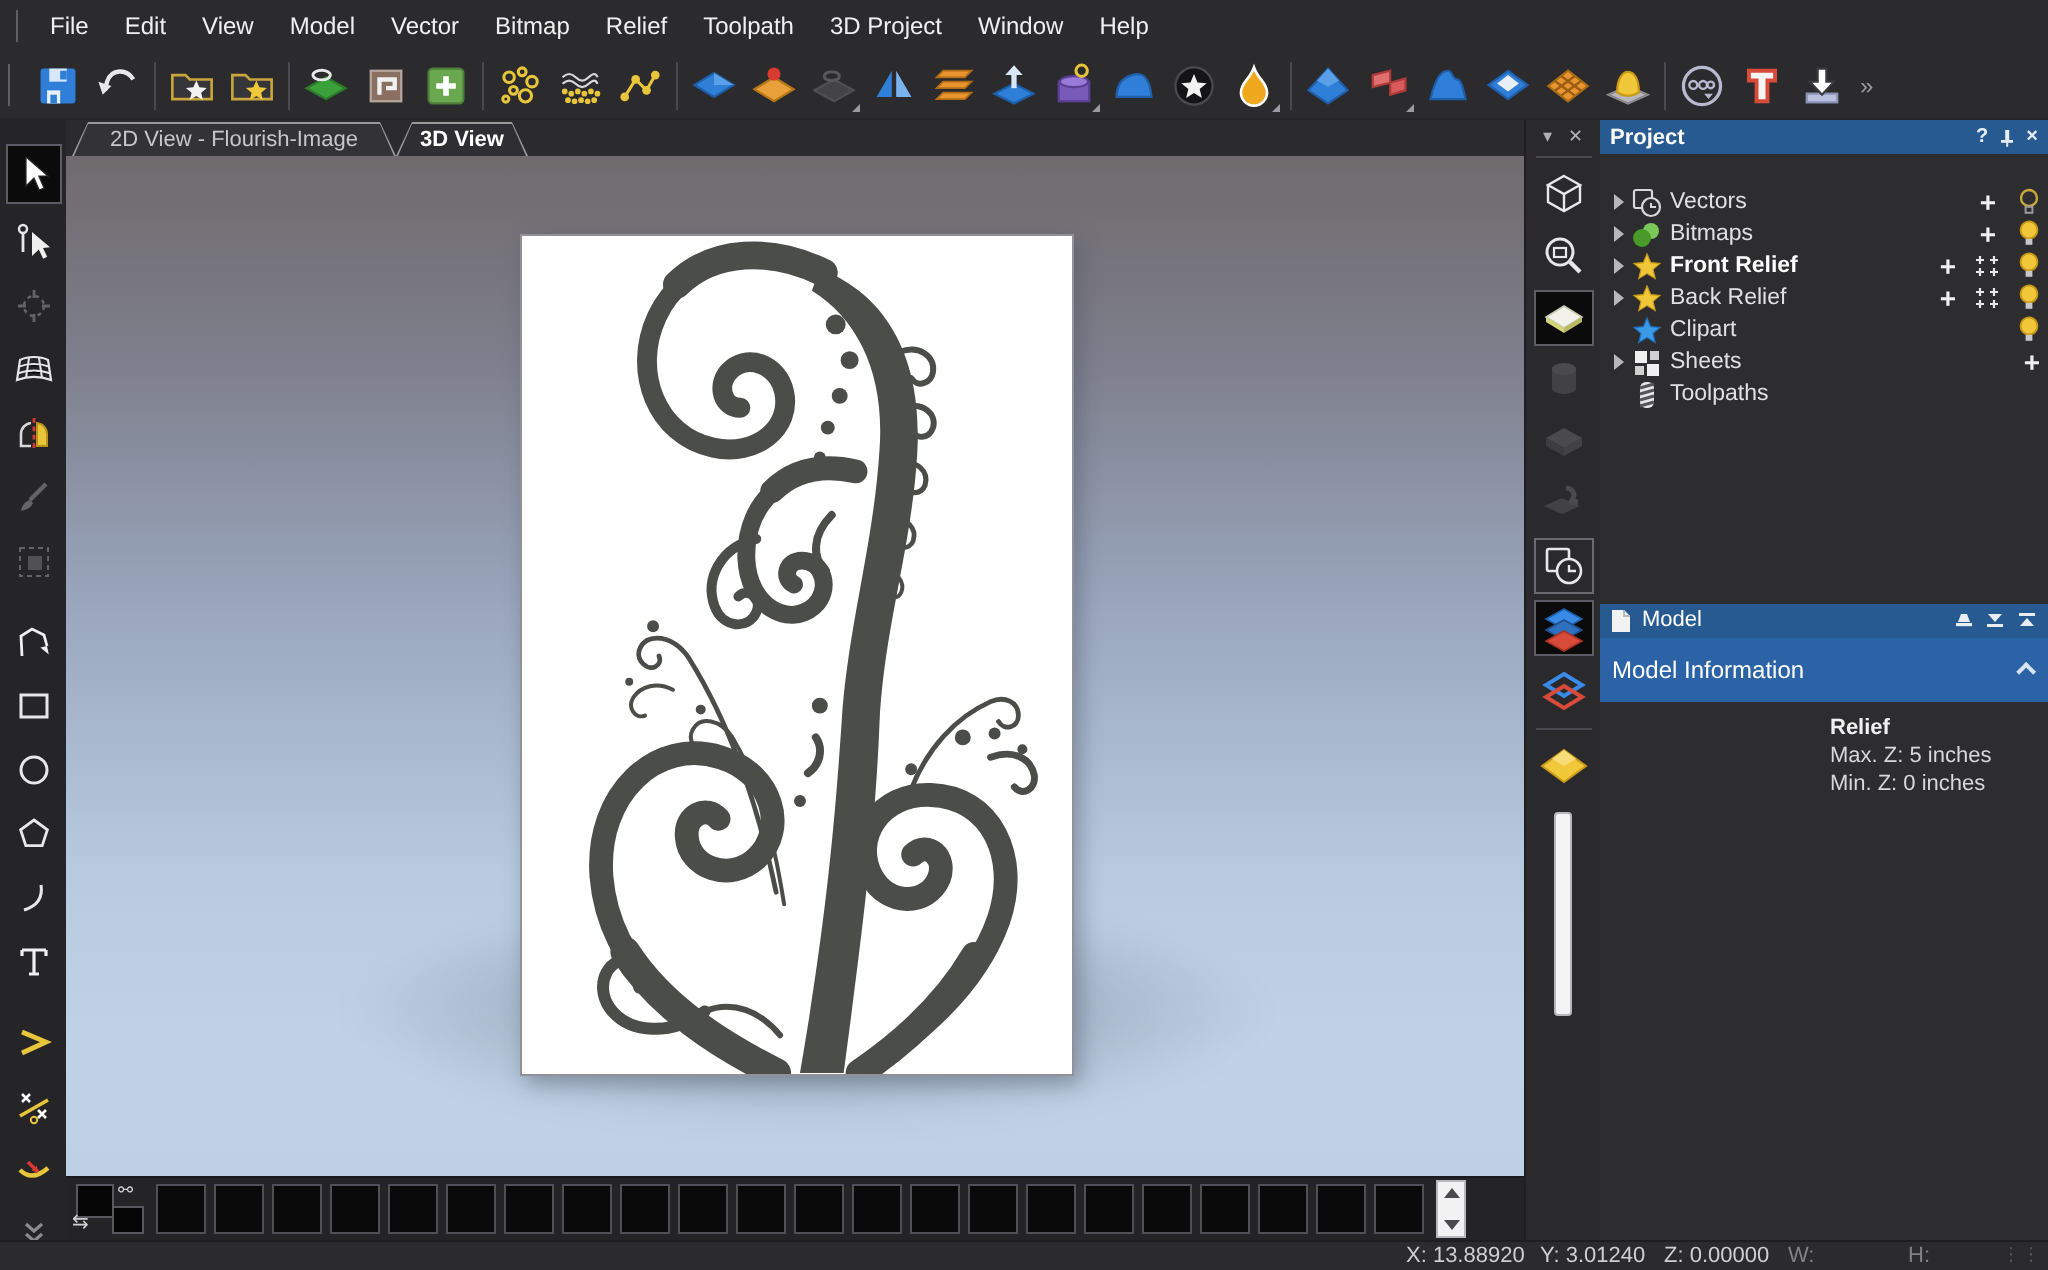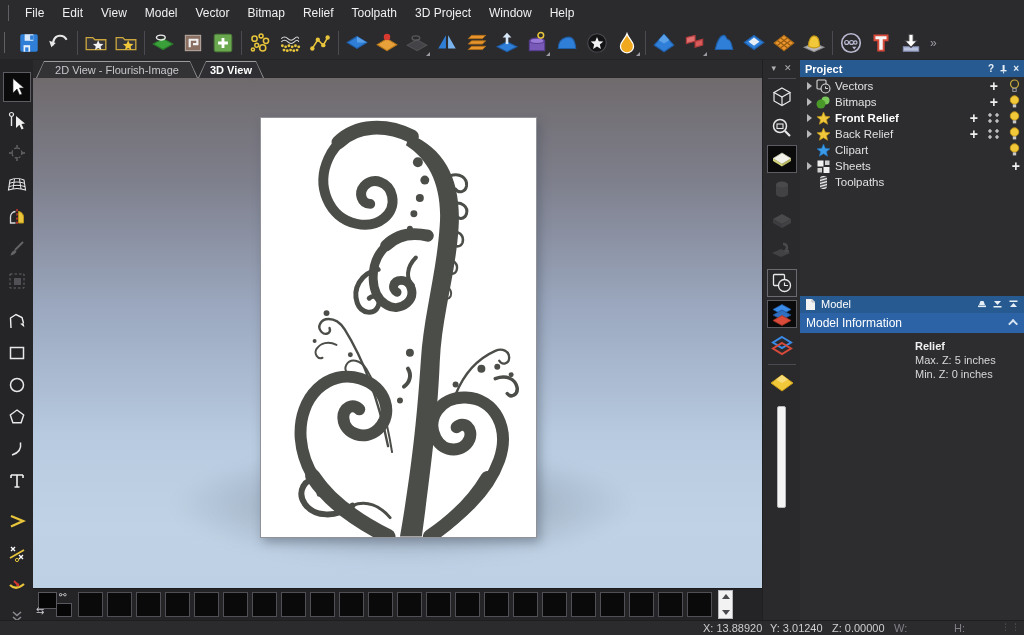--- a/index.html
+++ b/index.html
@@ -71,29 +71,29 @@
   .mtool.box { border:1px solid #6a6a70; }
   .mtool.dim { opacity:.38; }
   .vslider { width:9px; height:102px; background:#f4f4f4; border:1px solid #b8b8bc; border-radius:2px; margin-top:6px; }
 
   
   .rightpanel { width:224px; background:#2d2d30; display:flex; flex-direction:column; flex:none; }
   .blue-bar { height:17px; background:#265a91; display:flex; align-items:center; padding:0 5px; gap:5px; font-size:11px; font-weight:bold; color:#fff; flex:none; }
   .blue-bar .spacer { flex:1; }
   .hdr-ico { color:#e8eef5; font-size:10px; font-weight:bold; cursor:default; }
   .row-untitled { height:17px; background:#4f4f55; display:flex; align-items:center; gap:5px; padding-left:4px; flex:none; }
-  .tree { padding-top:1px; }
+  .tree { padding-top:16px; }
   .trow { position:relative; height:16px; display:flex; align-items:center; gap:4px; padding-left:7px; font-size:11.5px; color:#e0e0e0; }
   .exp { width:0; height:0; border-top:4px solid transparent; border-bottom:4px solid transparent; border-left:5px solid #b8b8bc; flex:none; }
   .noexp { width:5px; flex:none; }
   .trow .bold { font-weight:bold; color:#fff; }
   .ract { position:absolute; display:flex; align-items:center; justify-content:center; }
   .plus { color:#f0f0f0; font-size:14px; font-weight:bold; line-height:10px; }
   .panel-fill { flex:1; }
-  .mi-bar { height:20px; background:#2b63a6; display:flex; align-items:center; padding:0 6px; font-size:12px; color:#fff; flex:none; }
+  .mi-bar { height:32px; background:#2b63a6; display:flex; align-items:center; padding:0 6px; font-size:12px; color:#fff; flex:none; }
   .mi-bar .spacer { flex:1; }
   .chev-up { width:7px; height:7px; border-left:2px solid #d8e4f0; border-top:2px solid #d8e4f0; transform:rotate(45deg) translateY(2px); }
   .info { position:relative; height:76px; font-size:11px; color:#d8d8da; flex:none; }
   .info .col1 { position:absolute; left:12px; top:6px; line-height:14px; }
   .info .col2 { position:absolute; left:115px; top:6px; line-height:14px; }
   .info .hd { font-weight:bold; color:#f0f0f0; }
   .panel-fill2 { flex:2; }
 
   
   .statusbar { height:15px; background:#2b2b2e; border-top:1px solid #1e1e20; position:relative; font-size:11px; color:#cfcfd2; }

